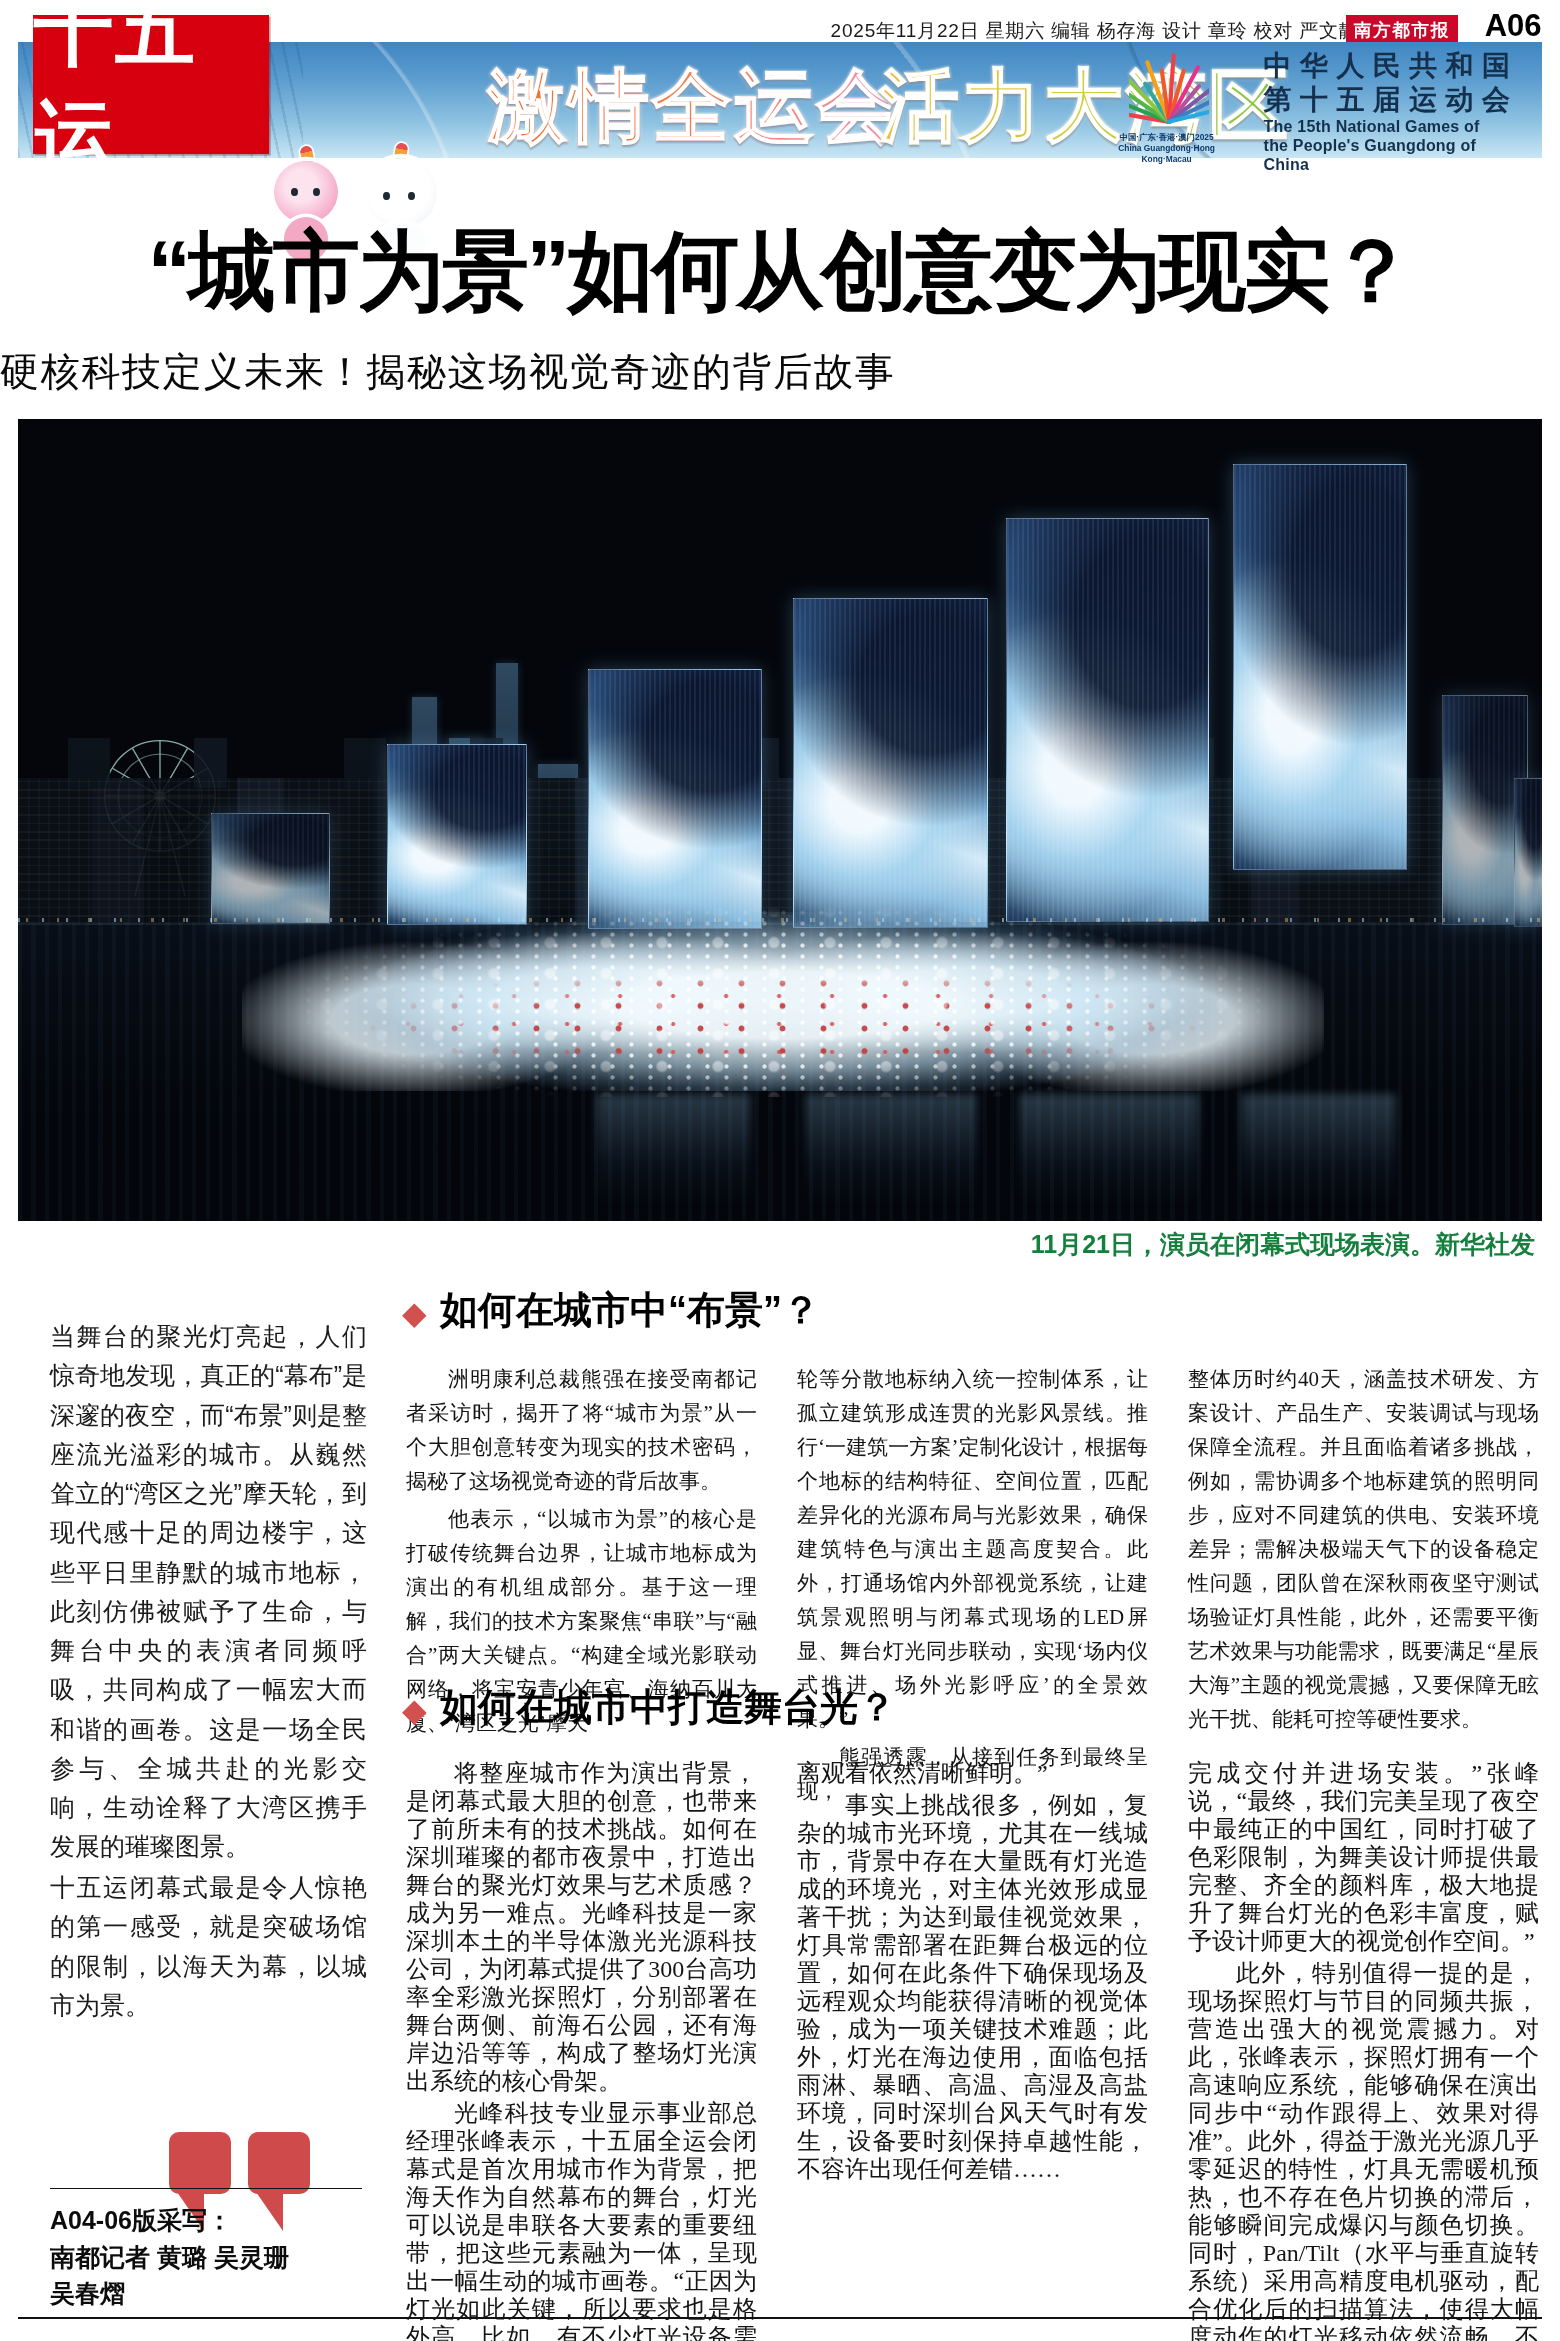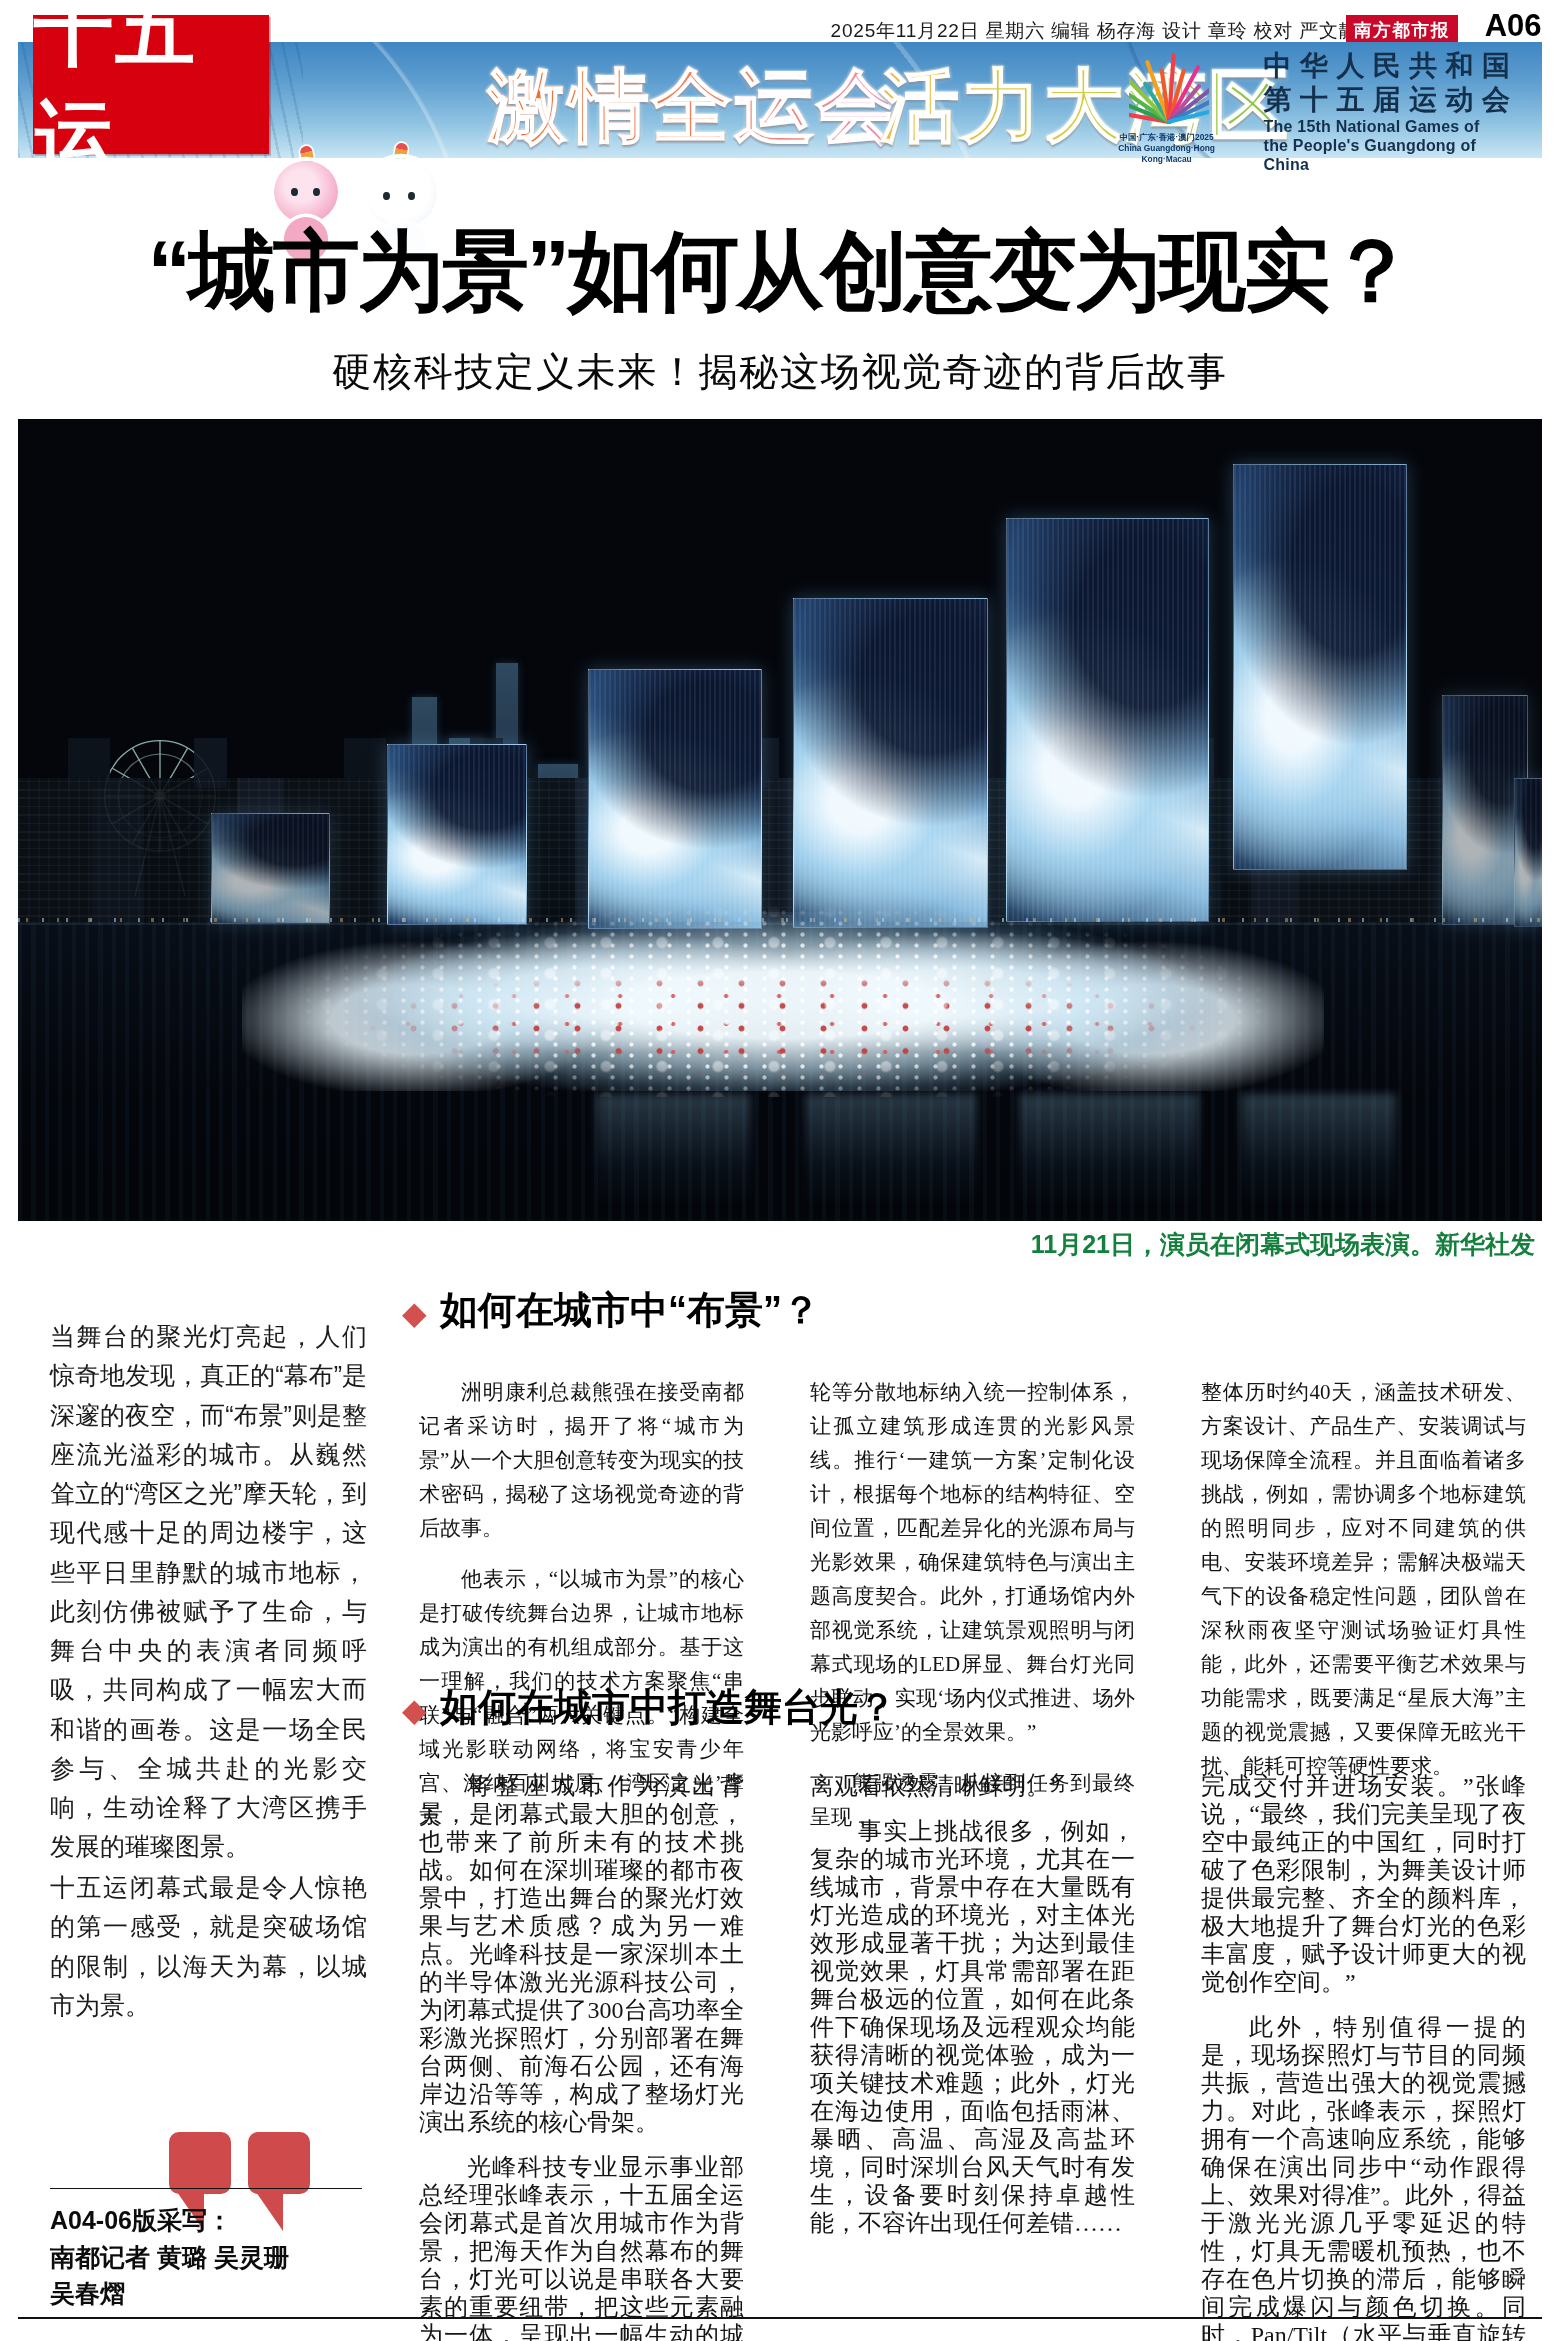--- a/index.html
+++ b/index.html
@@ -54,21 +54,21 @@
   .emblem{position:absolute;right:333px;top:3.4px;}
   .emblem-caption{position:absolute;right:312px;top:90px;width:126px;text-align:center;color:#0d3a6e;
                   font-size:8.4px;line-height:1.3;font-weight:bold;}
   .org{position:absolute;right:17px;top:6.7px;width:261px;color:#14304d;text-align:left;}
   .org-cn{font-size:28px;font-weight:700;letter-spacing:8.4px;margin-right:-8.4px;line-height:1.22;white-space:nowrap;}
   .org-en{font-size:16px;font-weight:700;line-height:1.2;letter-spacing:0.2px;}
 
   
   .headline{position:absolute;top:206px;left:0;right:0;text-align:center;
             font-size:87px;font-weight:700;letter-spacing:-2.5px;color:#000;line-height:1.5;}
-  .subhead{position:absolute;top:345px;left:0;right:0;text-align:center;
+  .subhead{position:absolute;top:345px;left:0;right:0;
            font-size:39px;font-weight:400;letter-spacing:1.7px;color:#0a0a0a;}
 
   
   .photo{position:absolute;top:419px;left:18.4px;width:1524px;height:802px;background:#04060b;overflow:hidden;}
   .skyline{position:absolute;left:0;top:359px;width:100%;height:147px;opacity:.9;background:
      repeating-linear-gradient(90deg,#0b1118 0 74px,#10161f 74px 126px,#090e14 126px 219px,#131b26 219px 266px,#0c1219 266px 338px);}
   .skyline::before{content:"";position:absolute;left:0;top:-40px;width:100%;height:50px;background:
      repeating-linear-gradient(90deg,transparent 0 50px,#0d141c 50px 92px,transparent 92px 176px,#101722 176px 209px,transparent 209px 276px);}
   .skyline::after{content:"";position:absolute;inset:0;opacity:.4;background:
      repeating-linear-gradient(0deg, rgba(214,196,140,.16) 0 1.7px, transparent 1.7px 8.4px),
@@ -119,21 +119,21 @@
   .quote-wrap{margin:107px 0 0 119px;display:flex;gap:17px;}
   .qmark{position:relative;width:62px;height:62px;background:#cf4a4a;border-radius:10px;}
   .qmark::after{content:"";position:absolute;left:8.4px;bottom:-37px;width:0;height:0;
                 border-top:39px solid #cf4a4a;border-left:27px solid transparent;}
 
   .sec{position:absolute;left:402px;width:1141px;}
   .sec-head{display:flex;align-items:center;gap:13.4px;font-size:38px;font-weight:900;color:#000;}
   .diamond{color:#d2504e;font-size:32px;line-height:1;transform:translateY(1.7px);}
   .cols{display:flex;gap:32px;margin-top:22px;}
   .col{width:359px;}
-  .col p{margin:17px;text-align:justify;color:#141414;
+  .col p{margin:4px;text-align:justify;color:#141414;
          font-family:"Liberation Serif","DejaVu Serif",serif;}
   .col p.ind{text-indent:2em;}
   .sec1 .col p{font-size:21px;line-height:34px;}
   .sec2 .col p{font-size:24px;line-height:28px;}
 
   .byline{position:absolute;left:50px;top:2188px;width:317px;}
   .byline-rule{border:0;border-top:1.7px solid #111;margin:0 0 13.4px;width:312px;}
   .byline div{font-size:25px;font-weight:bold;color:#0c0c0c;line-height:1.45;}
 
   .bottom-rule{position:absolute;left:18.4px;right:18.4px;top:2317px;border-top:2.5px solid #111;}

